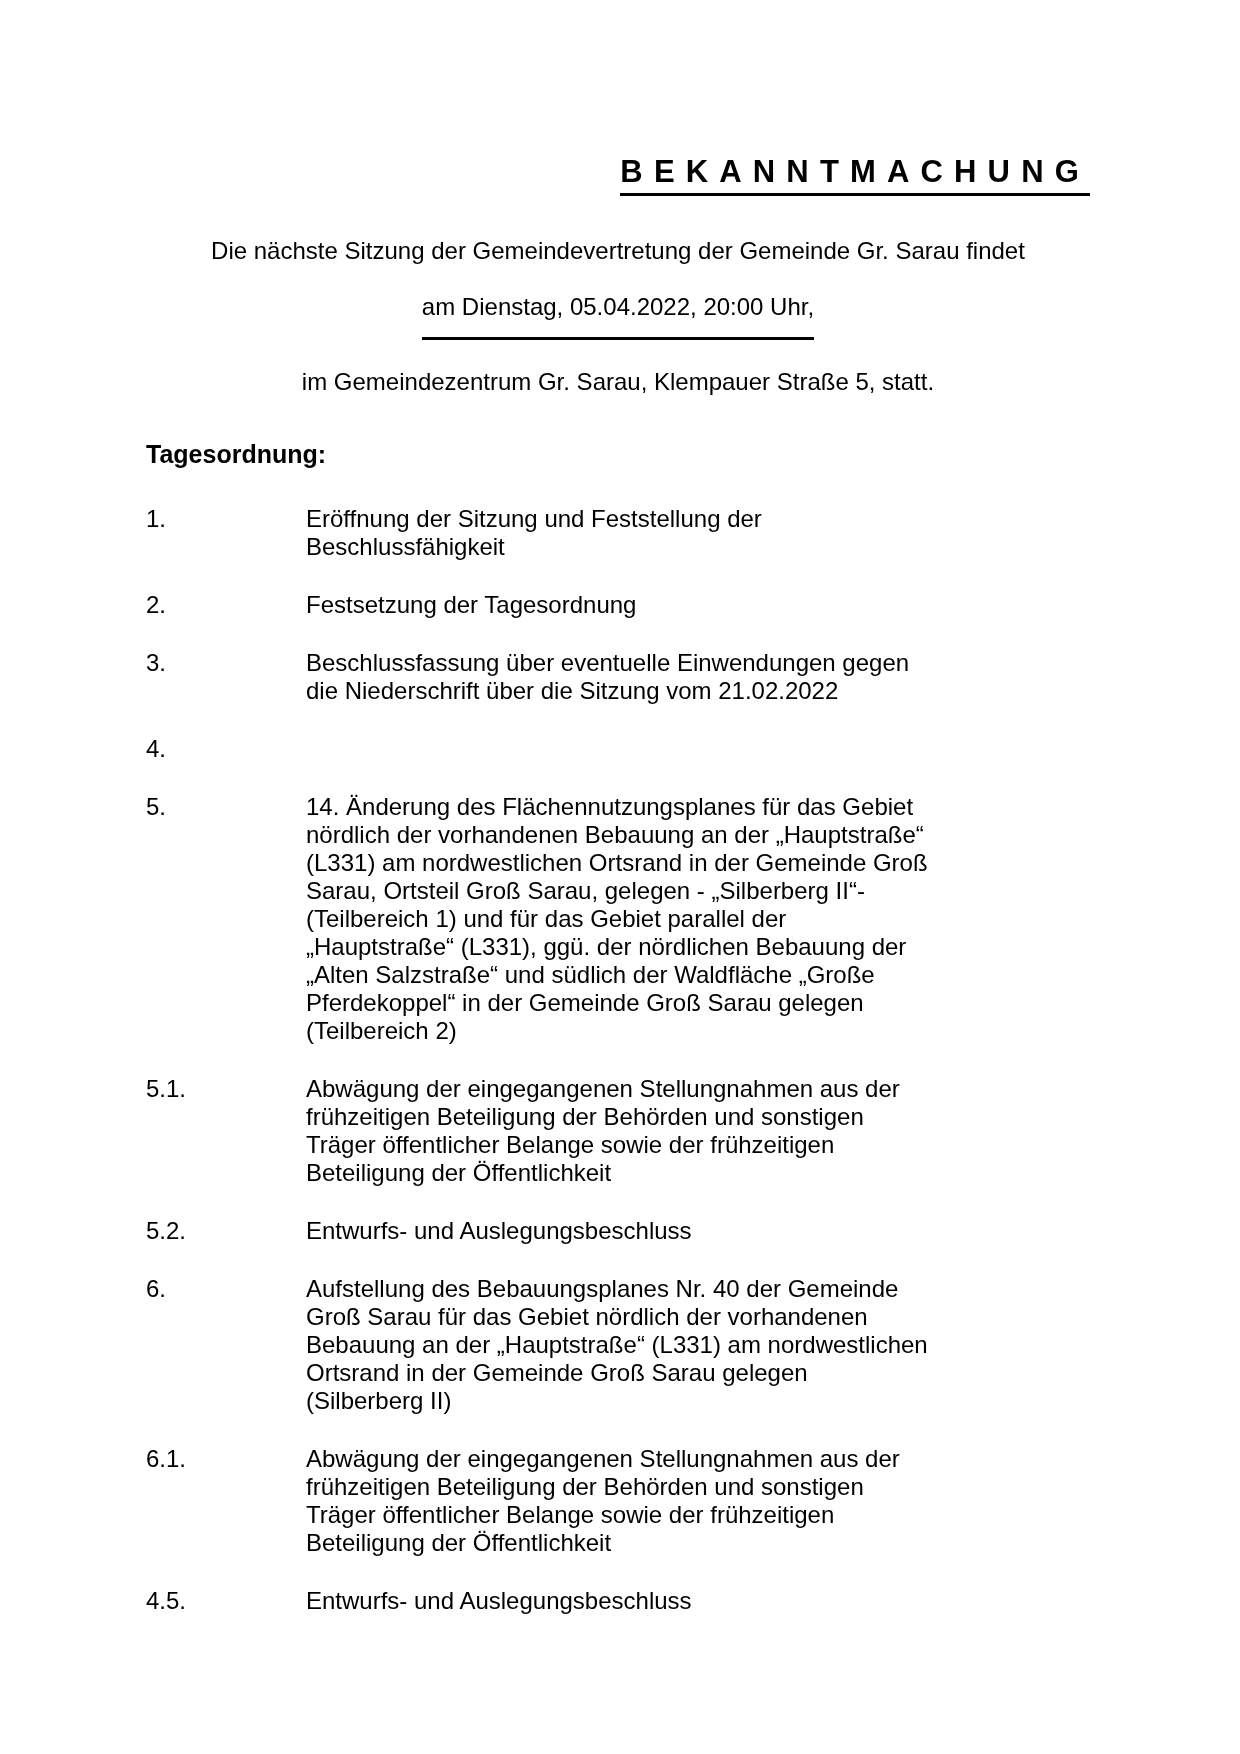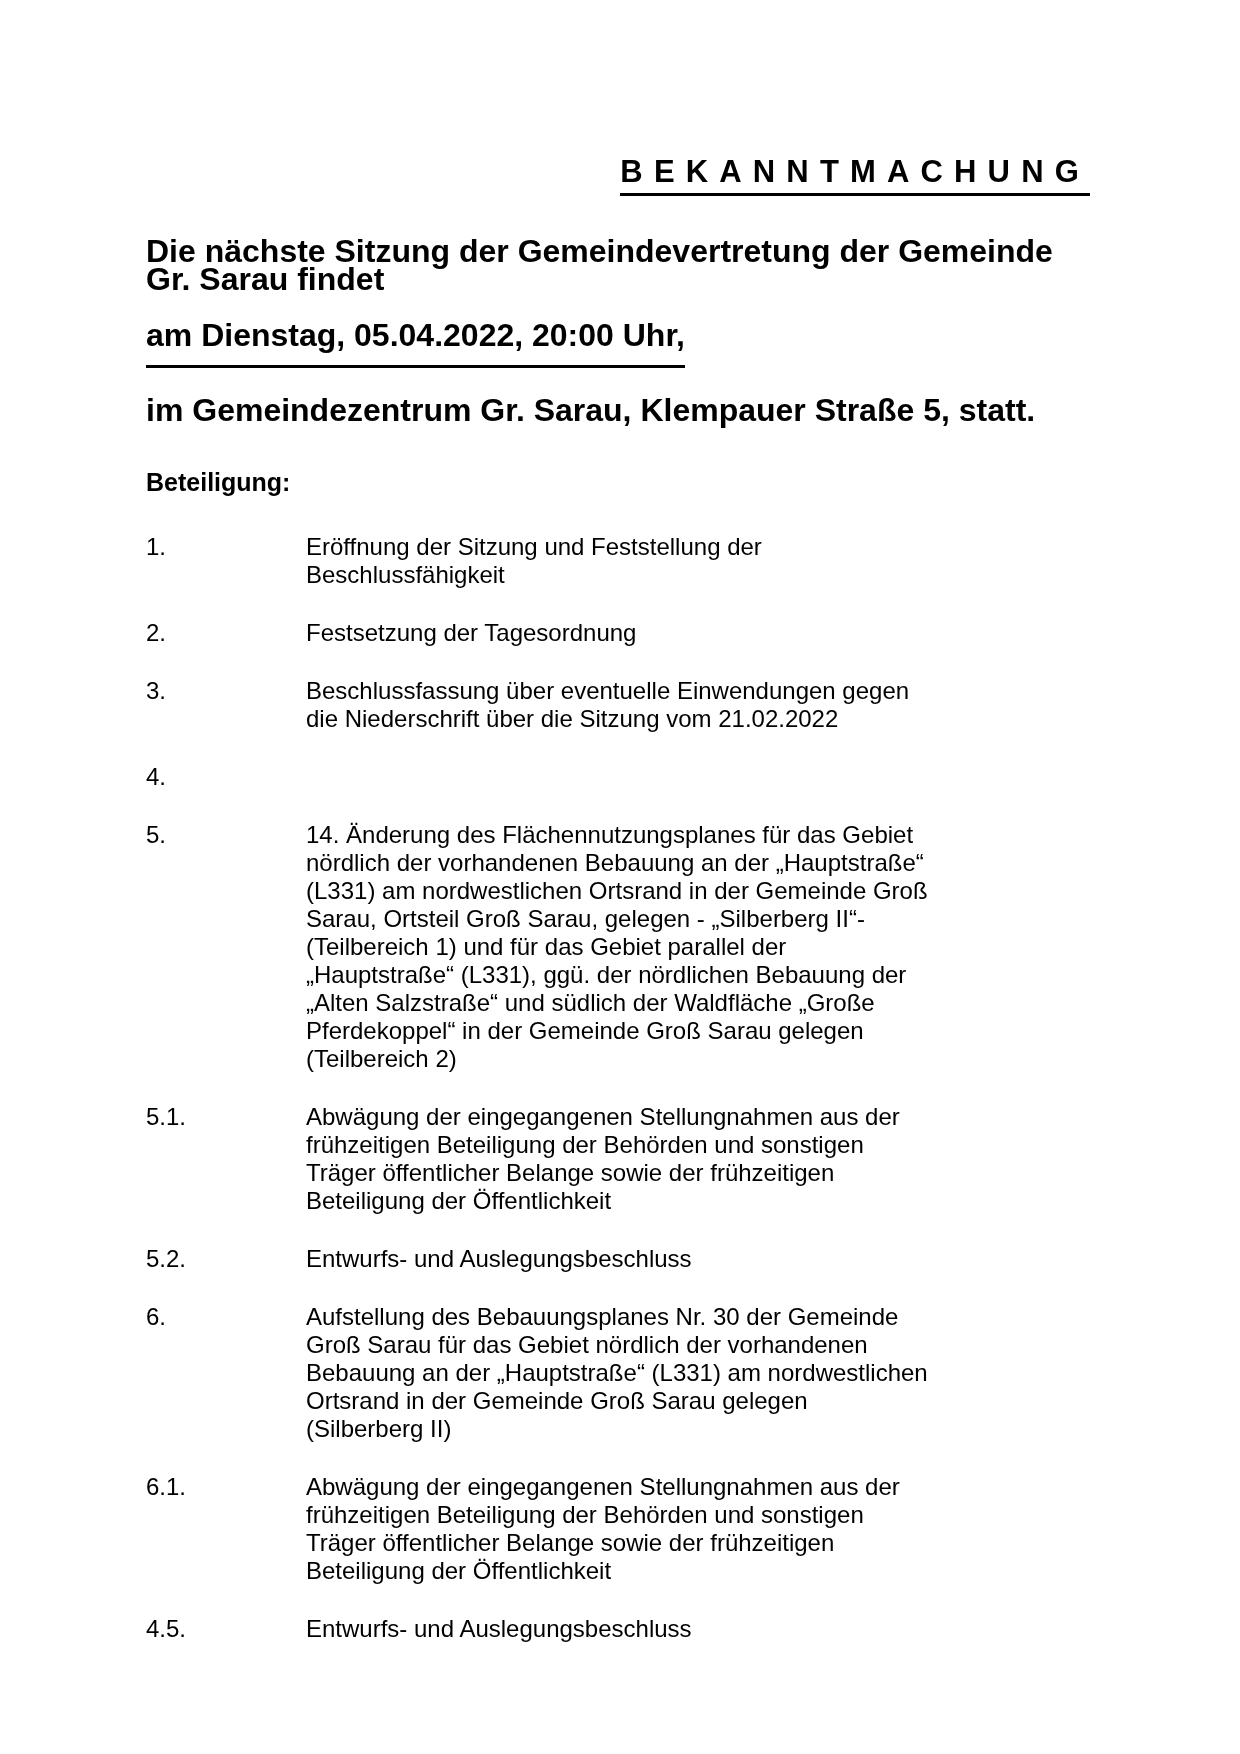--- a/index.html
+++ b/index.html
@@ -27,23 +27,23 @@
   .doc-title {
     display: inline-block;
     font-size: 31px;
     font-weight: 700;
     letter-spacing: 0.36em;
     line-height: 1;
     border-bottom: 3px solid #000;
     padding-bottom: 6px;
   }
   .intro-line {
-    text-align: left;
-    font-size: 32px;
-    font-weight: 700;
+    text-align: center;
+    font-size: 24px;
+    font-weight: 400;
     line-height: 28px;
     margin: 0 0 28px 0;
   }
   .underline {
     display: inline-block;
     border-bottom: 3px solid #000;
     padding-bottom: 16px;
   }
   .agenda-heading {
     font-size: 25px;
@@ -75,21 +75,21 @@
   <div class="title-wrap">
     <span class="doc-title">BEKANNTMACHUNG</span>
   </div>
 
   <p class="intro-line">Die nächste Sitzung der Gemeindevertretung der Gemeinde Gr. Sarau findet</p>
 
   <p class="intro-line"><span class="underline">am Dienstag, 05.04.2022, 20:00 Uhr,</span></p>
 
   <p class="intro-line">im Gemeindezentrum Gr. Sarau, Klempauer Straße 5, statt.</p>
 
-  <div class="agenda-heading">Beteiligung:</div>
+  <div class="agenda-heading">Tagesordnung:</div>
 
   <div class="agenda">
 
     <div class="agenda-item">
       <div class="item-number">1.</div>
       <div class="item-text">Eröffnung der Sitzung und Feststellung der
 Beschlussfähigkeit</div>
     </div>
 
     <div class="agenda-item">
@@ -128,21 +128,21 @@
 Beteiligung der Öffentlichkeit</div>
     </div>
 
     <div class="agenda-item">
       <div class="item-number">5.2.</div>
       <div class="item-text">Entwurfs- und Auslegungsbeschluss</div>
     </div>
 
     <div class="agenda-item">
       <div class="item-number">6.</div>
-      <div class="item-text">Aufstellung des Bebauungsplanes Nr. 30 der Gemeinde
+      <div class="item-text">Aufstellung des Bebauungsplanes Nr. 40 der Gemeinde
 Groß Sarau für das Gebiet nördlich der vorhandenen
 Bebauung an der „Hauptstraße“ (L331) am nordwestlichen
 Ortsrand in der Gemeinde Groß Sarau gelegen
 (Silberberg II)</div>
     </div>
 
     <div class="agenda-item">
       <div class="item-number">6.1.</div>
       <div class="item-text">Abwägung der eingegangenen Stellungnahmen aus der
 frühzeitigen Beteiligung der Behörden und sonstigen

